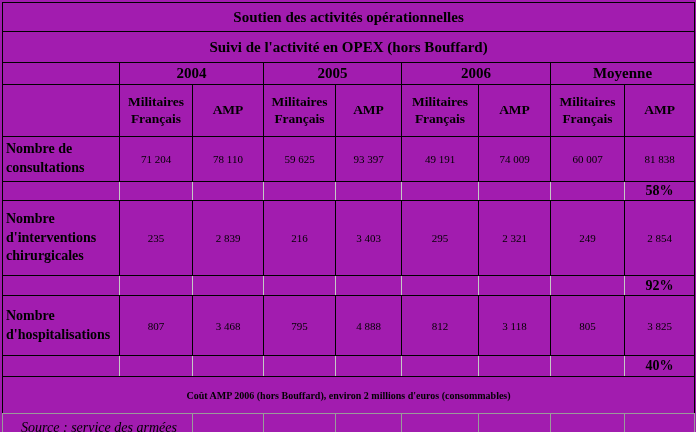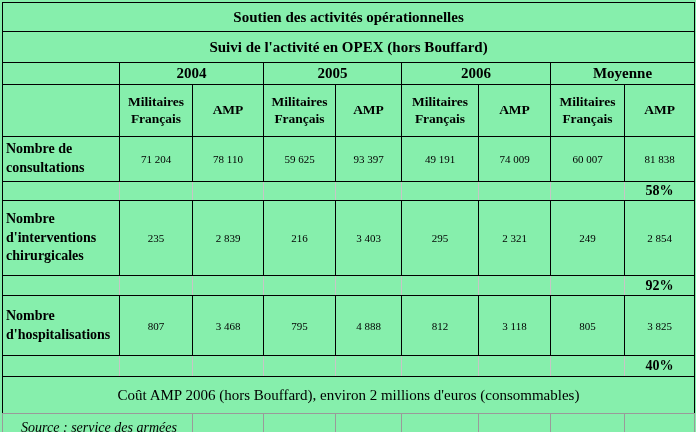--- a/index.html
+++ b/index.html
@@ -8,21 +8,21 @@
     background: #ffffff;
     width: 696px;
     height: 432px;
     font-family: "Liberation Serif", "DejaVu Serif", serif;
     color: #000000;
   }
   #stage {
     position: relative;
     width: 696px;
     height: 432px;
-    background: #86efac;
+    background: #a21caf;
     overflow: hidden;
   }
   table.main {
     position: absolute;
     left: 2px;
     top: 2px;
     width: 692px;
     border-collapse: collapse;
     table-layout: fixed;
   }
@@ -70,22 +70,22 @@
   tr.pct-row td.blank {
     border-top: 1.5px solid #000;
     border-bottom: 1.5px solid #000;
     border-left: 1px solid #c6c6c6;
     border-right: 1px solid #c6c6c6;
   }
   tr.pct-row td.blank-first {
     border-left: 1.5px solid #000;
   }
   td.cost-cell {
-    font-weight: normal;
-    font-size: 15px;
+    font-weight: bold;
+    font-size: 10px;
     border-bottom: 1px solid #9a9a9a;
   }
   tr.source-row td {
     border: 1px solid #9a9a9a;
     font-size: 14px;
   }
   tr.source-row td.source-cell {
     font-style: italic;
     text-align: center;
     padding-left: 3px;

